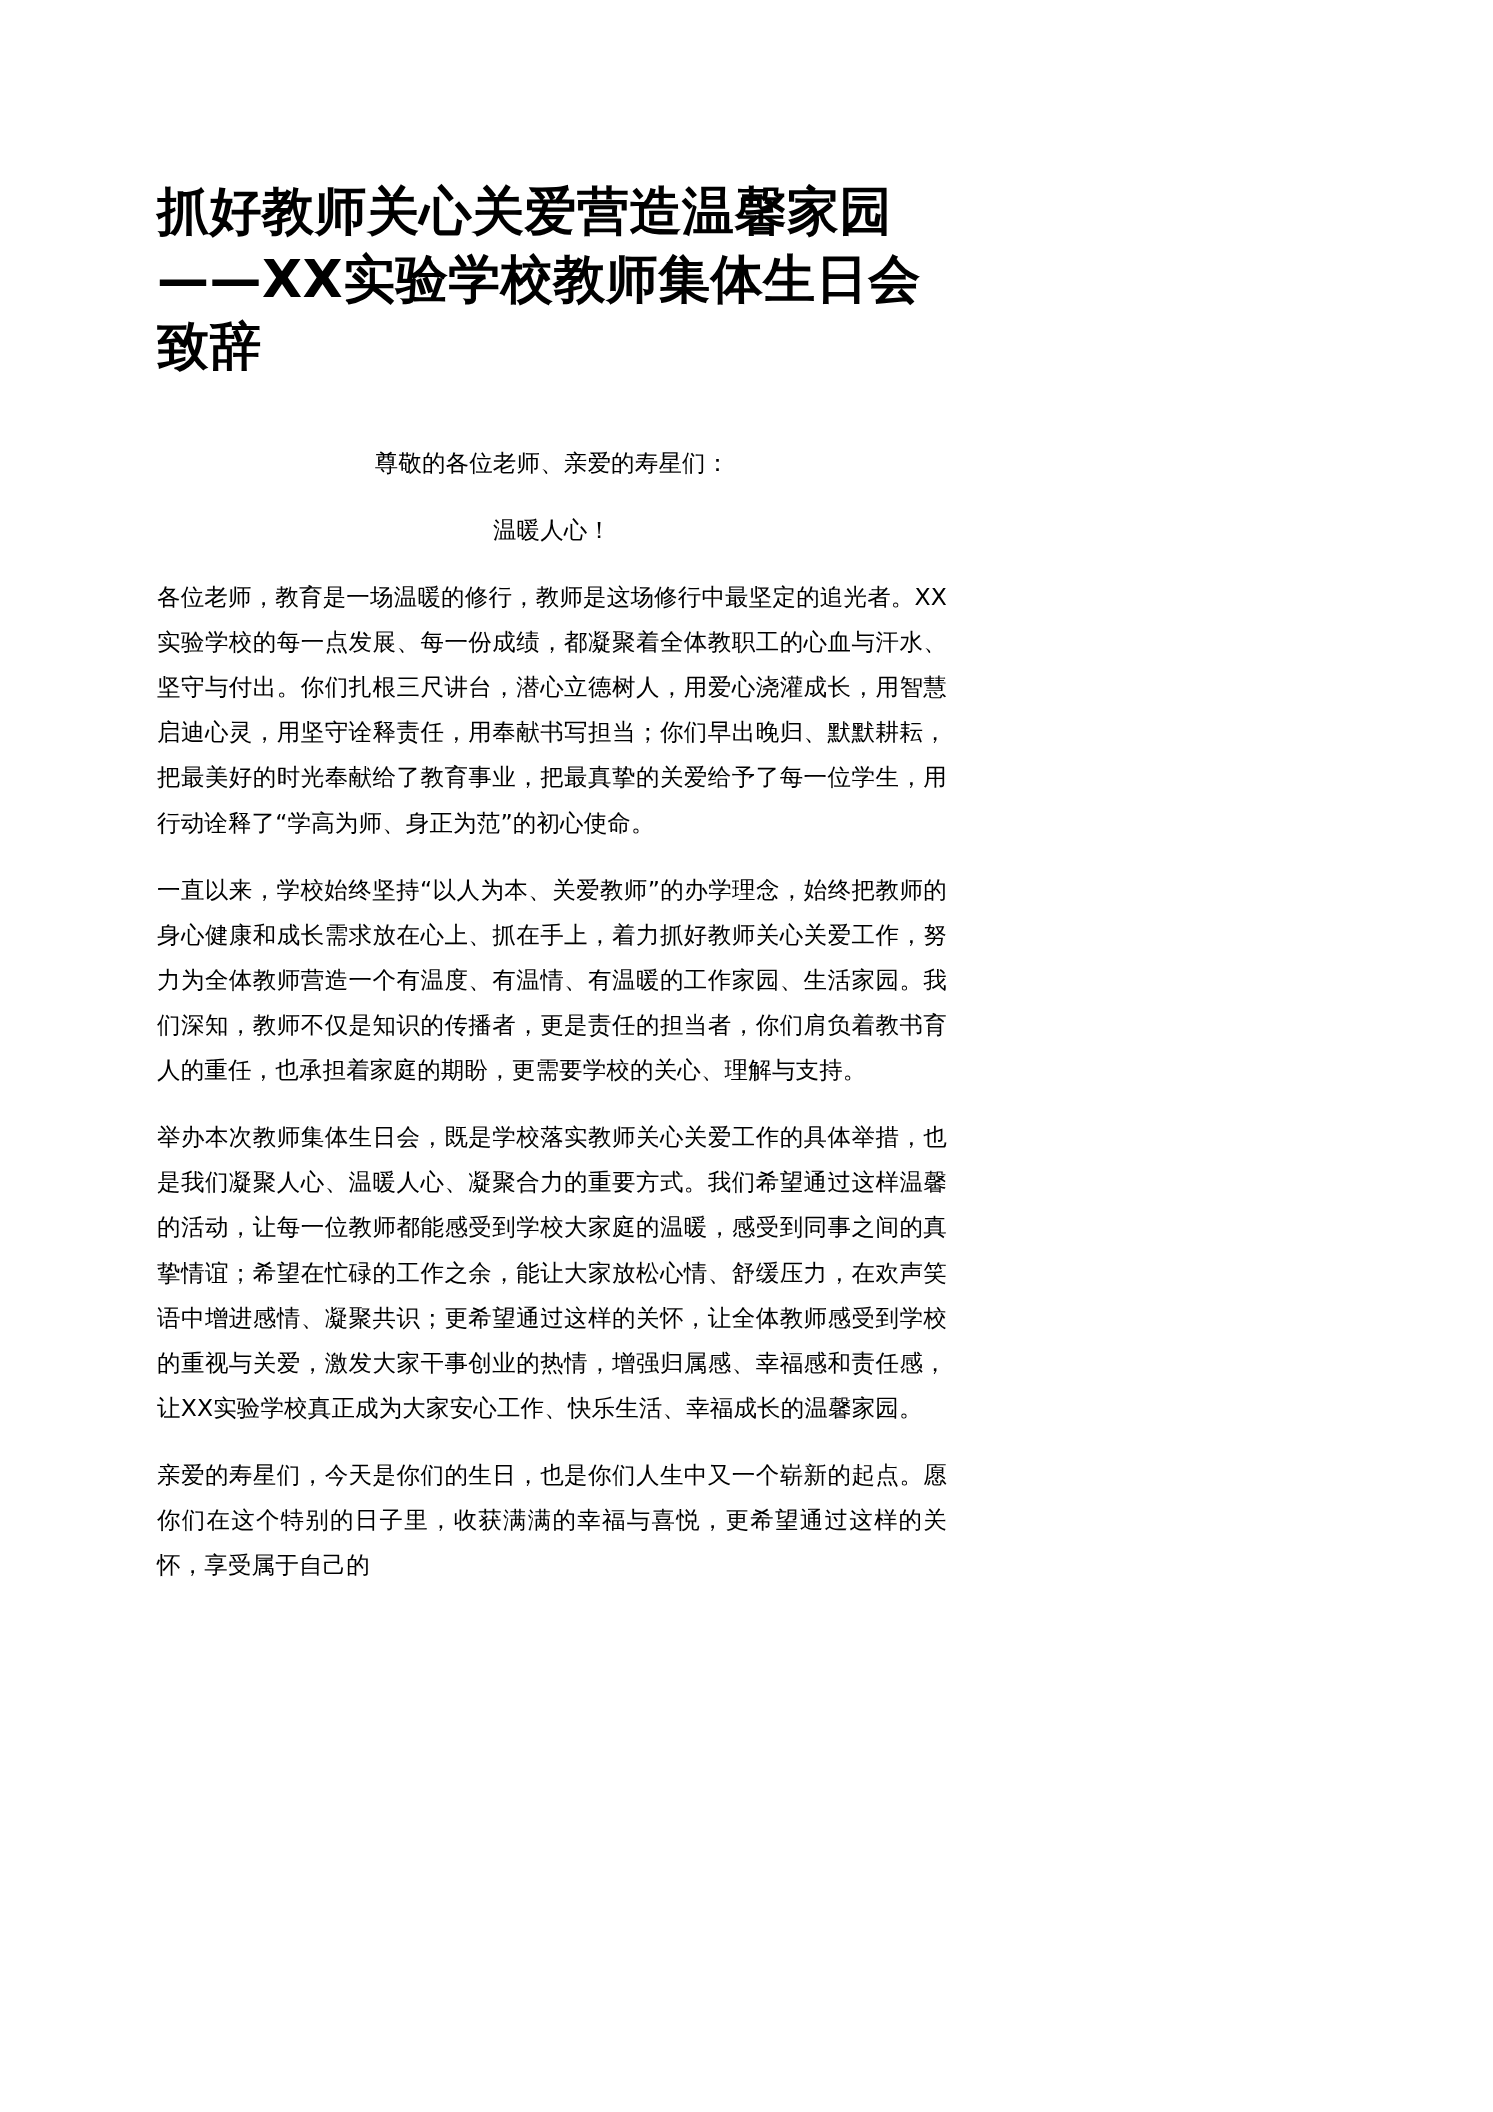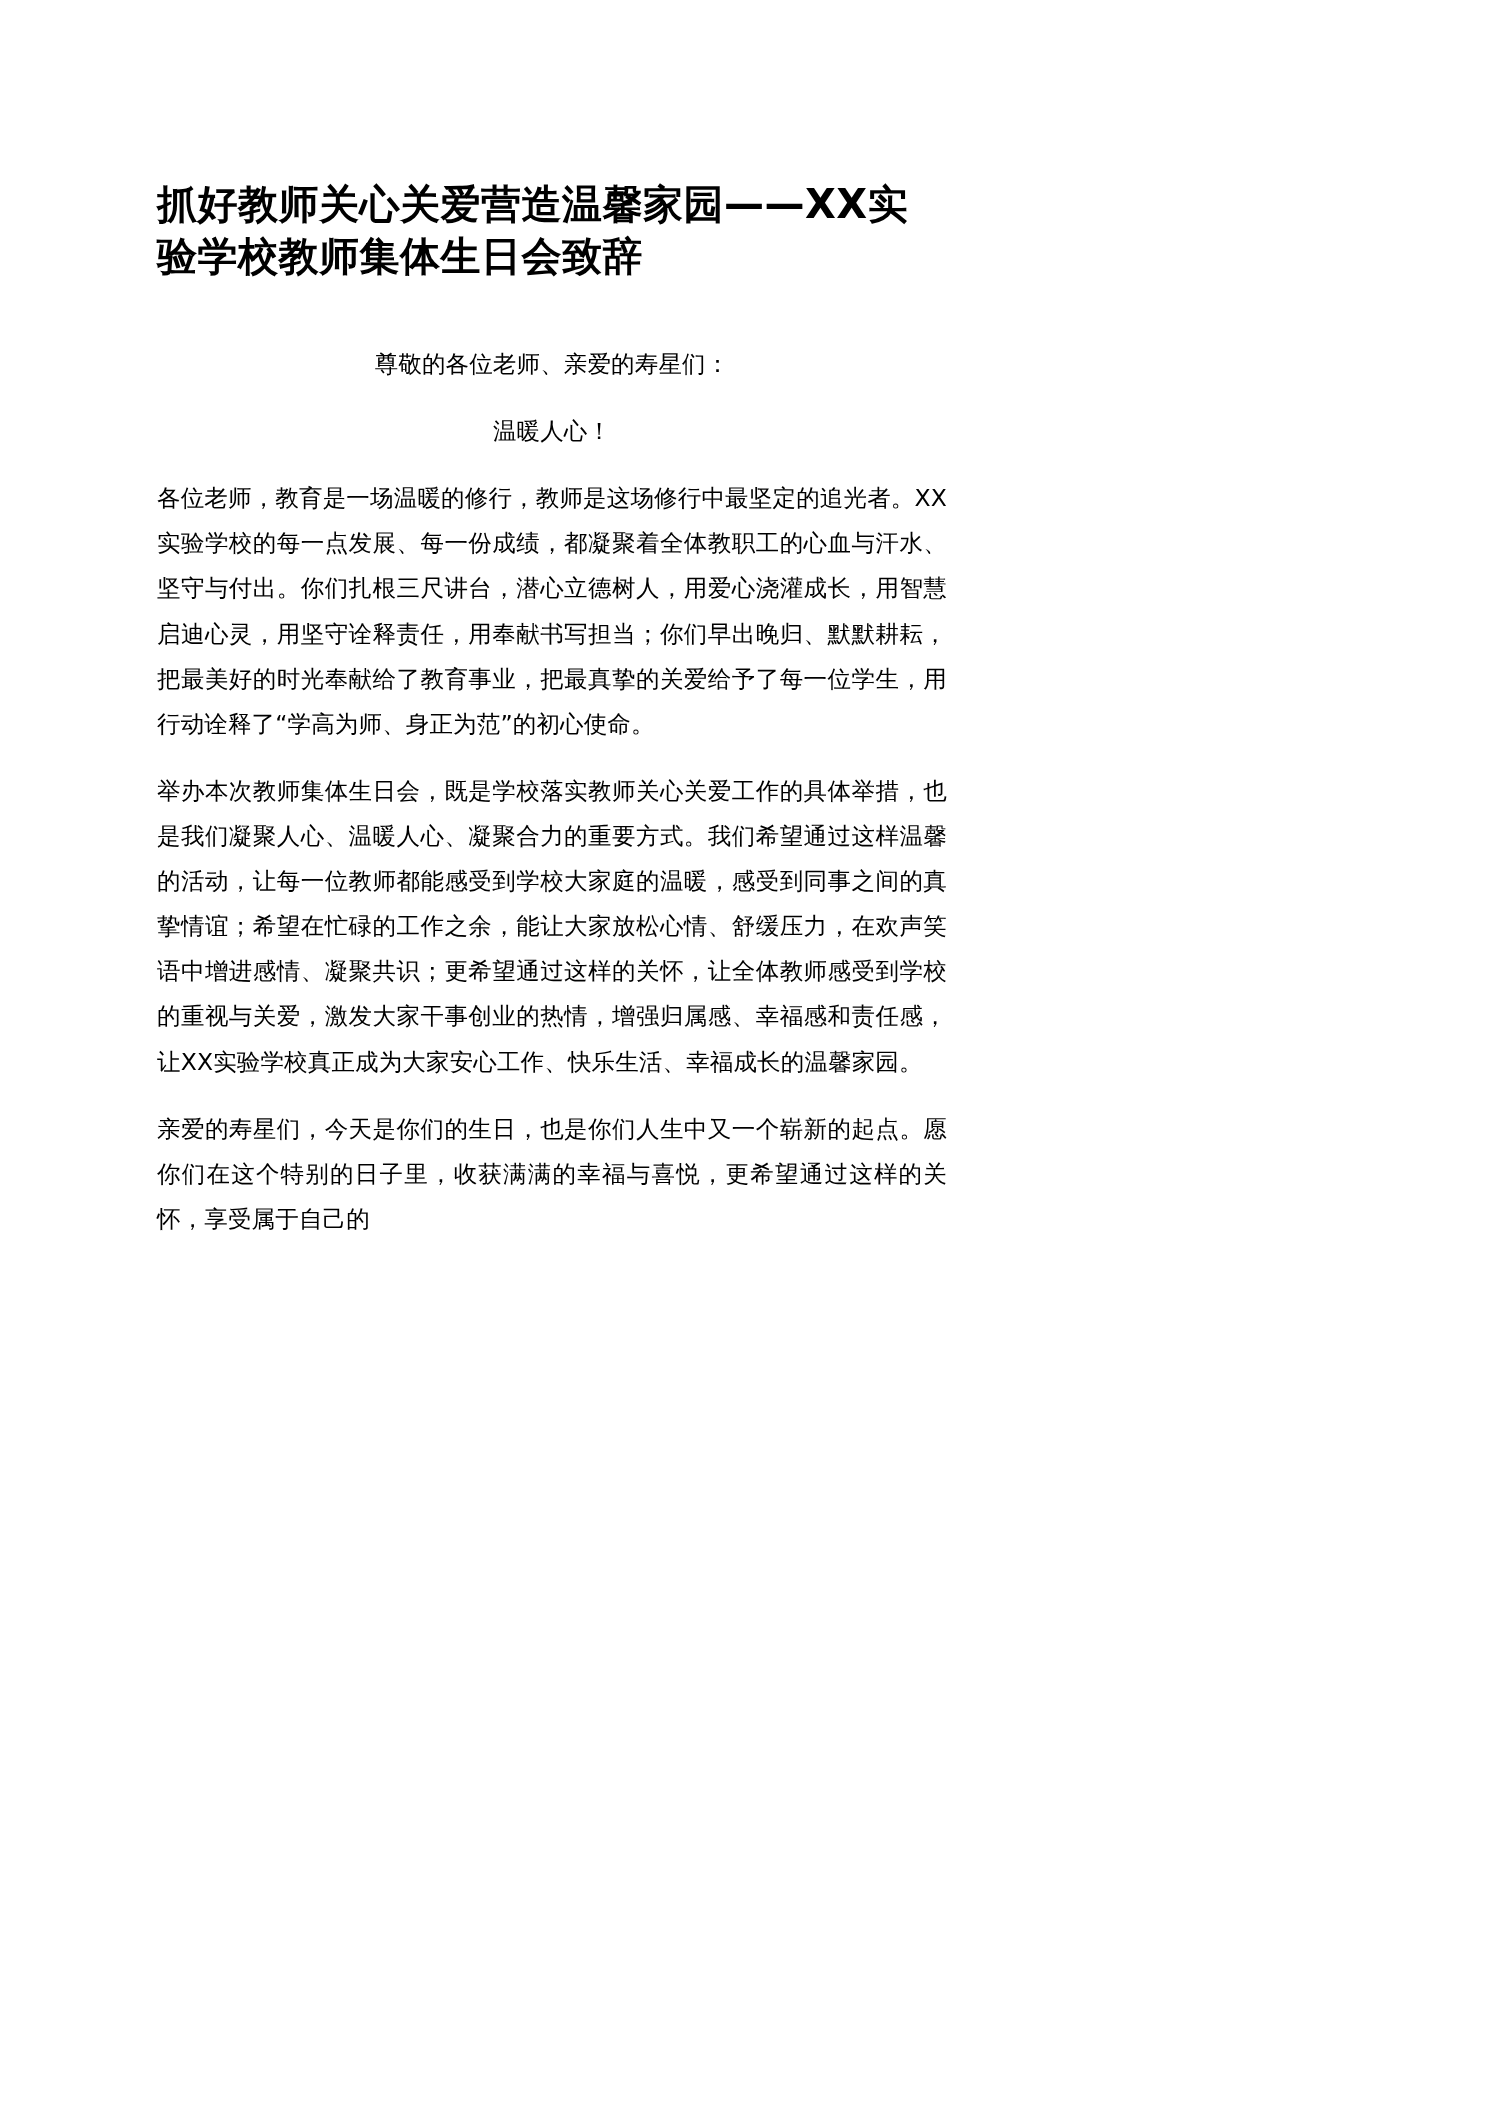--- a/index.html
+++ b/index.html
@@ -26,21 +26,21 @@
   }
 
   .content {
     position: absolute;
     left: 157px;
     top: 0;
     width: 1180px;
   }
 
   .doc-title {
-    font-size: 40px;
+    font-size: 52px;
     font-weight: 700;
     line-height: 1.30;
     letter-spacing: 0.5px;
     margin: 0;
     padding-top: 178px;
     width: 790px;
     text-align: left;
     word-break: break-all;
   }
 
@@ -79,20 +79,21 @@
 
     <div class="body-block">
 
       <p class="para short">尊敬的各位老师、亲爱的寿星们：</p>
 
       <p class="para short">温暖人心！</p>
 
 
       <p class="para">各位老师，教育是一场温暖的修行，教师是这场修行中最坚定的追光者。XX实验学校的每一点发展、每一份成绩，都凝聚着全体教职工的心血与汗水、坚守与付出。你们扎根三尺讲台，潜心立德树人，用爱心浇灌成长，用智慧启迪心灵，用坚守诠释责任，用奉献书写担当；你们早出晚归、默默耕耘，把最美好的时光奉献给了教育事业，把最真挚的关爱给予了每一位学生，用行动诠释了“学高为师、身正为范”的初心使命。</p>
 
+      <p class="para">一直以来，学校始终坚持“以人为本、关爱教师”的办学理念，始终把教师的身心健康和成长需求放在心上、抓在手上，着力抓好教师关心关爱工作，努力为全体教师营造一个有温度、有温情、有温暖的工作家园、生活家园。我们深知，教师不仅是知识的传播者，更是责任的担当者，你们肩负着教书育人的重任，也承担着家庭的期盼，更需要学校的关心、理解与支持。</p>
 
       <p class="para">举办本次教师集体生日会，既是学校落实教师关心关爱工作的具体举措，也是我们凝聚人心、温暖人心、凝聚合力的重要方式。我们希望通过这样温馨的活动，让每一位教师都能感受到学校大家庭的温暖，感受到同事之间的真挚情谊；希望在忙碌的工作之余，能让大家放松心情、舒缓压力，在欢声笑语中增进感情、凝聚共识；更希望通过这样的关怀，让全体教师感受到学校的重视与关爱，激发大家干事创业的热情，增强归属感、幸福感和责任感，让XX实验学校真正成为大家安心工作、快乐生活、幸福成长的温馨家园。</p>
 
       <p class="para">亲爱的寿星们，今天是你们的生日，也是你们人生中又一个崭新的起点。愿你们在这个特别的日子里，收获满满的幸福与喜悦，更希望通过这样的关怀，享受属于自己的</p>
 
     </div>
   </div>
 </div>
 
 </body></html>

